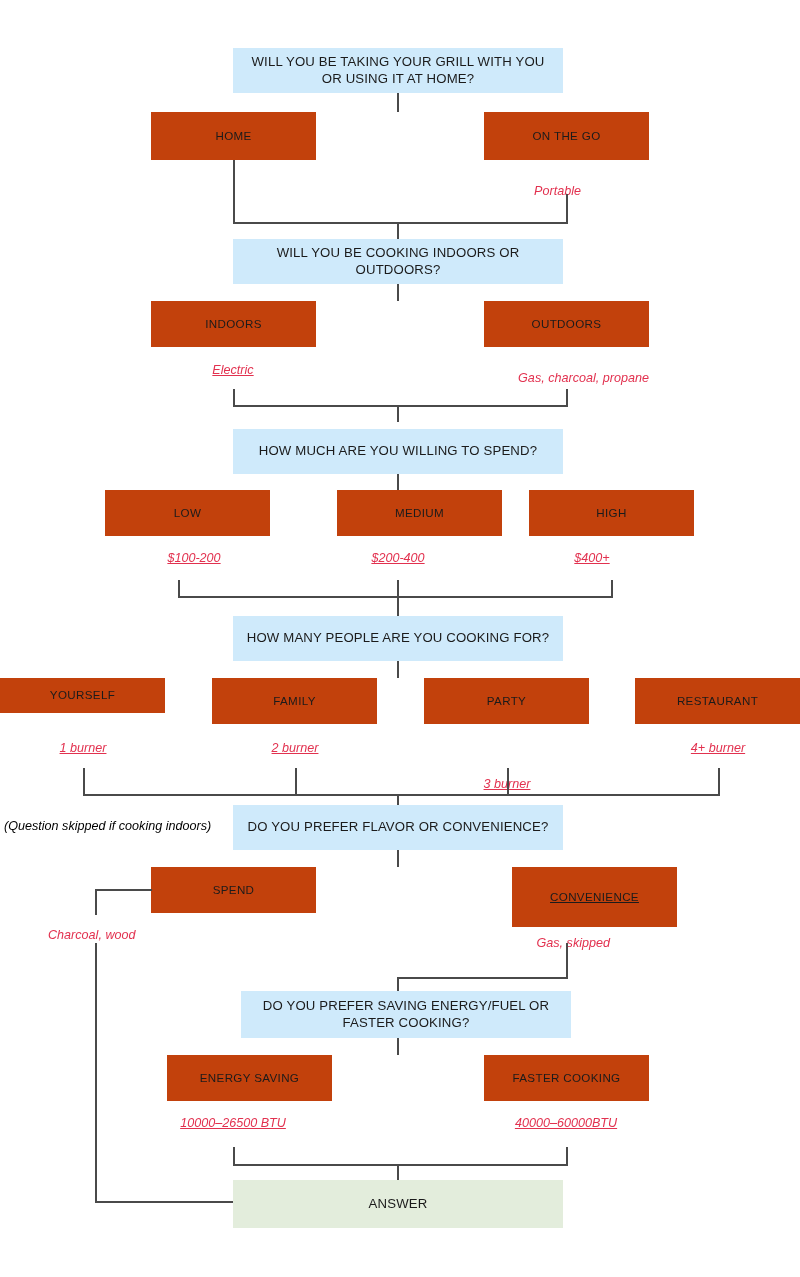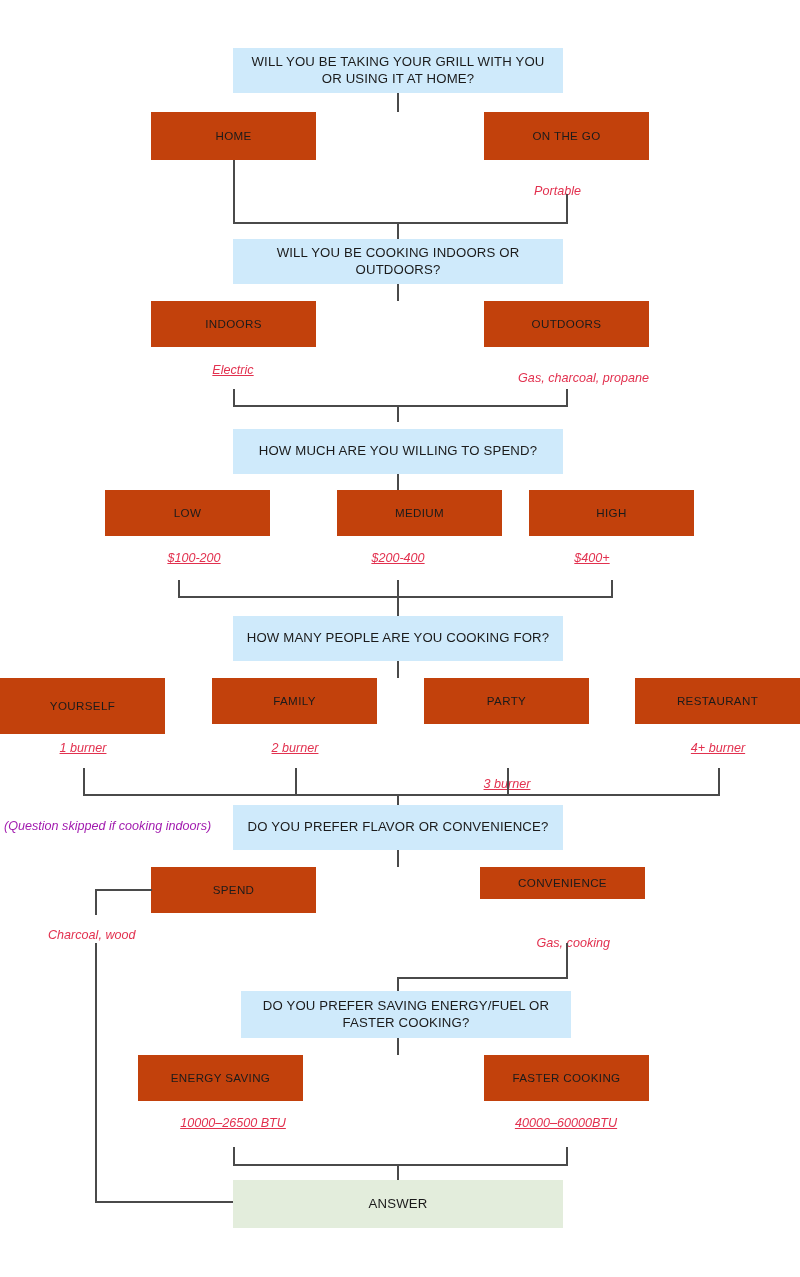--- a/index.html
+++ b/index.html
@@ -53,21 +53,21 @@
     color: #e2314f;
     font-style: italic;
     font-size: 12.6px;
     white-space: nowrap;
     line-height: 1;
   }
   .note.center { transform: translateX(-50%); text-decoration: underline; }
   .note.right  { transform: translateX(-100%); margin-top: 8px; }
   .skip-note {
     position: absolute;
-    color: #a21caf;
+    color: #000000;
     font-style: italic;
     font-size: 12.6px;
     white-space: nowrap;
     line-height: 1;
   }
   .ln {
     position: absolute;
     background: #4a4a4a;
   }
   .ln-v { width: 1.6px; }
@@ -116,58 +116,58 @@
 
   <div class="ln ln-v" style="left:178px; top:580px; height:17px;"></div>
   <div class="ln ln-v" style="left:397px; top:580px; height:17px;"></div>
   <div class="ln ln-v" style="left:611px; top:580px; height:17px;"></div>
   <div class="ln ln-h" style="left:178px; top:596px; width:435px;"></div>
   <div class="ln ln-v" style="left:397px; top:596px; height:20px;"></div>
 
   <div class="box q-box" style="left:233px; top:616px; width:330px; height:45px;">HOW MANY PEOPLE ARE YOU COOKING FOR?</div>
   <div class="ln ln-v" style="left:397px; top:661px; height:17px;"></div>
 
-  <div class="box o-box" style="left:0px; top:678px; width:165px; height:56px;">YOURSELF</div>
+  <div class="box o-box" style="left:0px; top:678px; width:165px; height:35px;">YOURSELF</div>
   <div class="box o-box" style="left:212px; top:678px; width:165px; height:46px;">FAMILY</div>
   <div class="box o-box" style="left:424px; top:678px; width:165px; height:46px;">PARTY</div>
   <div class="box o-box" style="left:635px; top:678px; width:165px; height:46px;">RESTAURANT</div>
   <div class="note center" style="left:83px; top:742px;">1 burner</div>
   <div class="note center" style="left:295px; top:742px;">2 burner</div>
   <div class="note center" style="left:507px; top:778px;">3 burner</div>
   <div class="note center" style="left:718px; top:742px;">4+ burner</div>
 
   <div class="ln ln-v" style="left:83px; top:768px; height:27px;"></div>
   <div class="ln ln-v" style="left:295px; top:768px; height:27px;"></div>
   <div class="ln ln-v" style="left:507px; top:768px; height:27px;"></div>
   <div class="ln ln-v" style="left:718px; top:768px; height:27px;"></div>
   <div class="ln ln-h" style="left:83px; top:794px; width:637px;"></div>
   <div class="ln ln-v" style="left:397px; top:794px; height:16px;"></div>
 
   <div class="skip-note" style="left:4px; top:820px;">(Question skipped if cooking indoors)</div>
   <div class="box q-box" style="left:233px; top:805px; width:330px; height:45px;">DO YOU PREFER FLAVOR OR CONVENIENCE?</div>
   <div class="ln ln-v" style="left:397px; top:850px; height:17px;"></div>
 
   <div class="box o-box" style="left:151px; top:867px; width:165px; height:46px;">SPEND</div>
-  <div class="box o-box" style="left:480px; top:867px; width:165px; height:32px;">CONVENIENCE</div>
+  <div class="box o-box" style="left:512px; top:867px; width:165px; height:60px;text-decoration:underline;">CONVENIENCE</div>
   <div class="note" style="left:48px; top:929px;">Charcoal, wood</div>
-  <div class="note right" style="left:610px; top:929px;">Gas, cooking</div>
+  <div class="note right" style="left:610px; top:929px;">Gas, skipped</div>
 
   <div class="ln ln-h" style="left:95px; top:889px; width:57px;"></div>
   <div class="ln ln-v" style="left:95px; top:889px; height:26px;"></div>
   <div class="ln ln-v" style="left:95px; top:943px; height:259px;"></div>
   <div class="ln ln-h" style="left:95px; top:1201px; width:139px;"></div>
 
   <div class="ln ln-v" style="left:566px; top:943px; height:36px;"></div>
   <div class="ln ln-h" style="left:397px; top:977px; width:171px;"></div>
   <div class="ln ln-v" style="left:397px; top:977px; height:14px;"></div>
 
   <div class="box q-box" style="left:241px; top:991px; width:330px; height:47px;">DO YOU PREFER SAVING ENERGY/FUEL OR FASTER COOKING?</div>
   <div class="ln ln-v" style="left:397px; top:1038px; height:17px;"></div>
 
-  <div class="box o-box" style="left:138px; top:1055px; width:165px; height:46px;">ENERGY SAVING</div>
+  <div class="box o-box" style="left:167px; top:1055px; width:165px; height:46px;">ENERGY SAVING</div>
   <div class="box o-box" style="left:484px; top:1055px; width:165px; height:46px;">FASTER COOKING</div>
   <div class="note center" style="left:233px; top:1117px;">10000–26500 BTU</div>
   <div class="note center" style="left:566px; top:1117px;">40000–60000BTU</div>
 
   <div class="ln ln-v" style="left:233px; top:1147px; height:18px;"></div>
   <div class="ln ln-v" style="left:566px; top:1147px; height:18px;"></div>
   <div class="ln ln-h" style="left:233px; top:1164px; width:335px;"></div>
   <div class="ln ln-v" style="left:397px; top:1164px; height:17px;"></div>
 
   <div class="box a-box" style="left:233px; top:1180px; width:330px; height:48px;">ANSWER</div>

